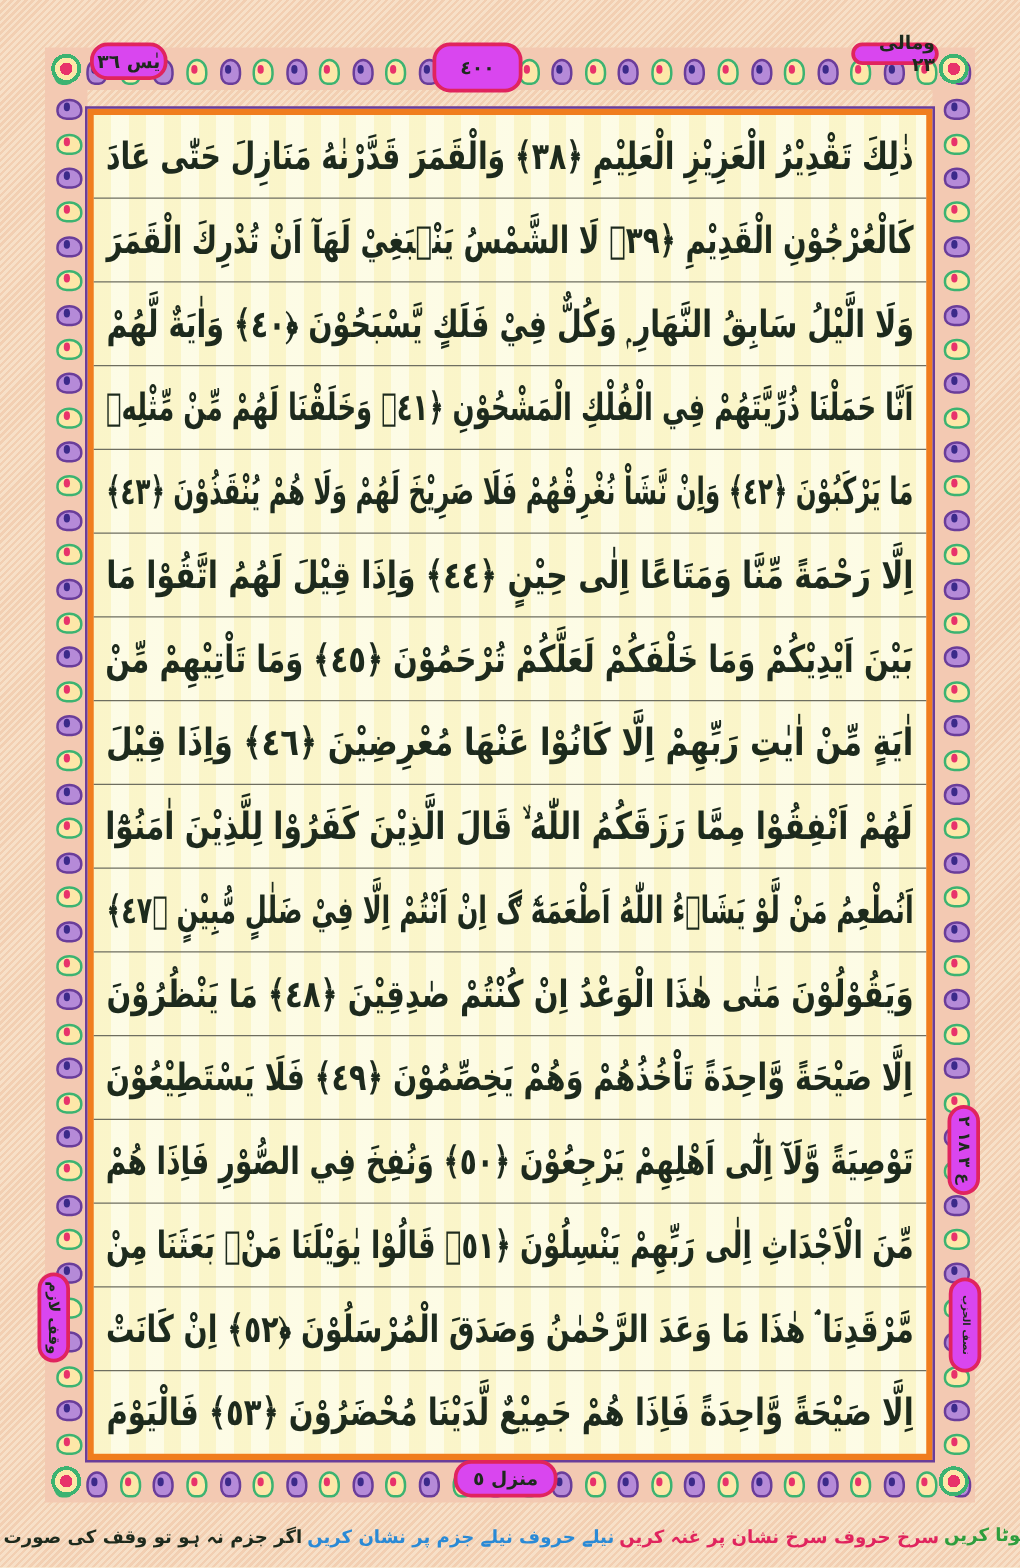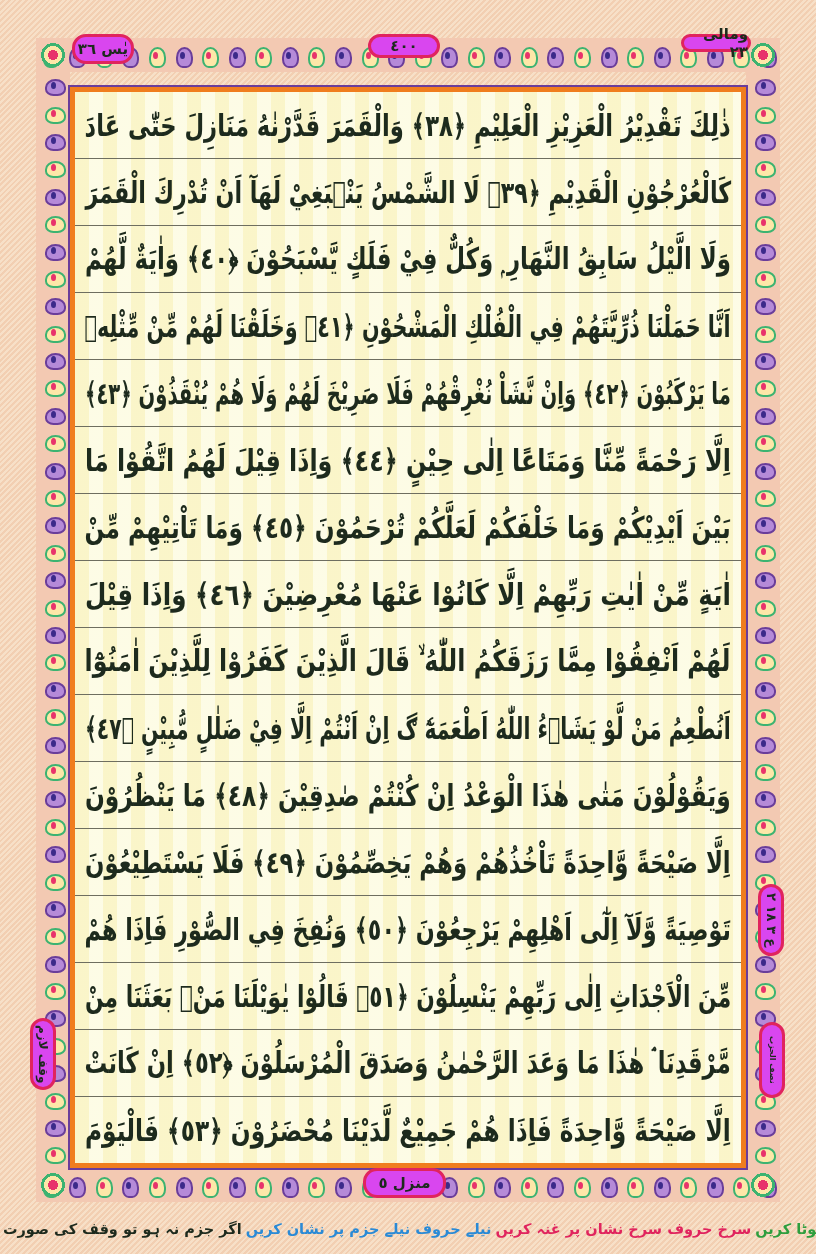--- a/index.html
+++ b/index.html
@@ -96,21 +96,21 @@
       border: 3px solid #e0245e;
       border-radius: 14px;
       color: #1d2a1d;
       font-family: "DejaVu Sans", sans-serif;
       font-weight: bold;
       font-size: 15px;
       display: flex; align-items: center; justify-content: center;
       direction: rtl;
     }
     .lbl-surah { left: 72px; top: 34px; width: 62px; height: 30px; }
-    .lbl-page { left: 368px; top: 34px; width: 72px; height: 24px; }
+    .lbl-page { left: 346px; top: 34px; width: 72px; height: 40px; }
     .lbl-para { left: 681px; top: 34px; width: 70px; height: 18px; }
     .lbl-manzil { left: 363px; top: 1168px; width: 83px; height: 30px; }
     .lbl-ruku {
       left: 758px; top: 884px; width: 26px; height: 72px;
       writing-mode: vertical-rl; font-size: 13px;
     }
     .lbl-right-note {
       left: 759px; top: 1022px; width: 26px; height: 76px;
       writing-mode: vertical-rl; font-size: 8px; line-height: 1.05;
     }

